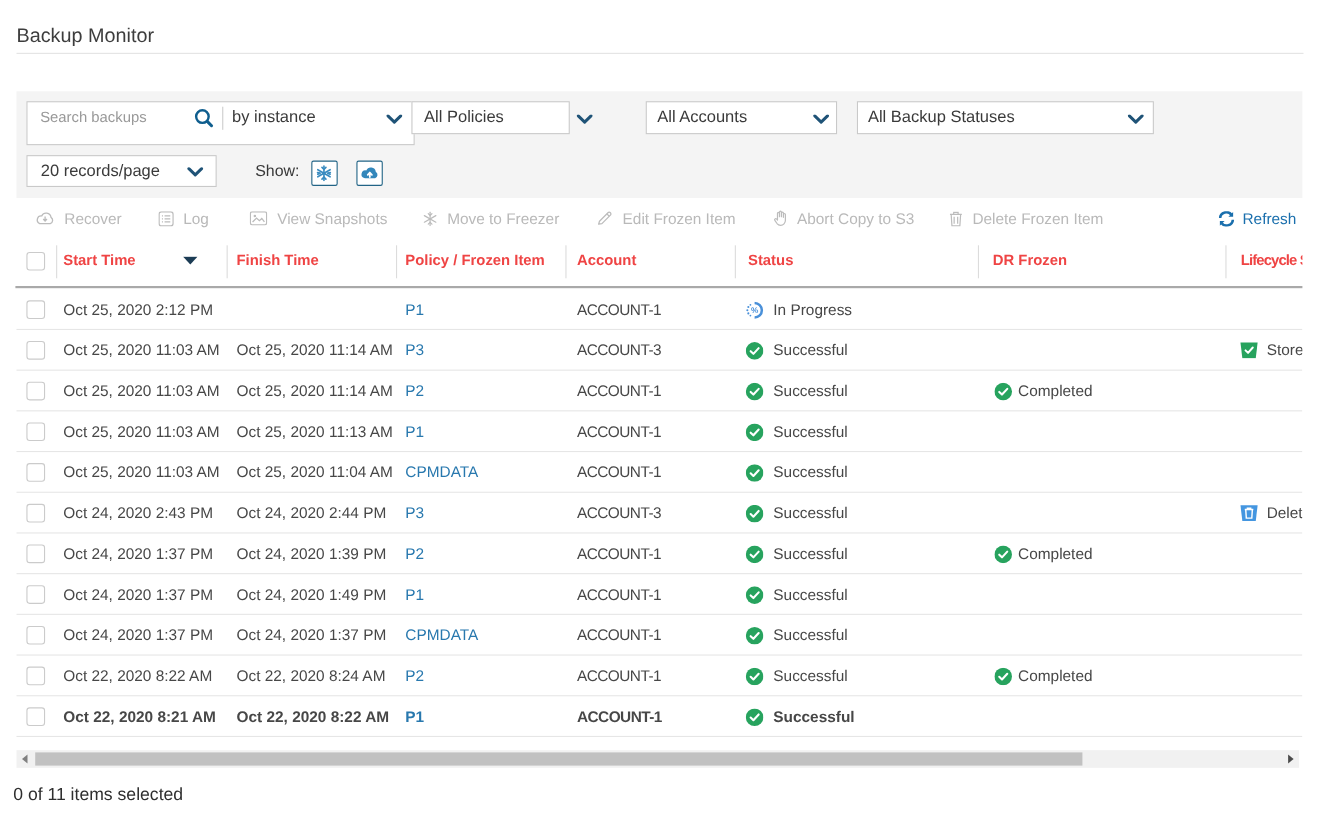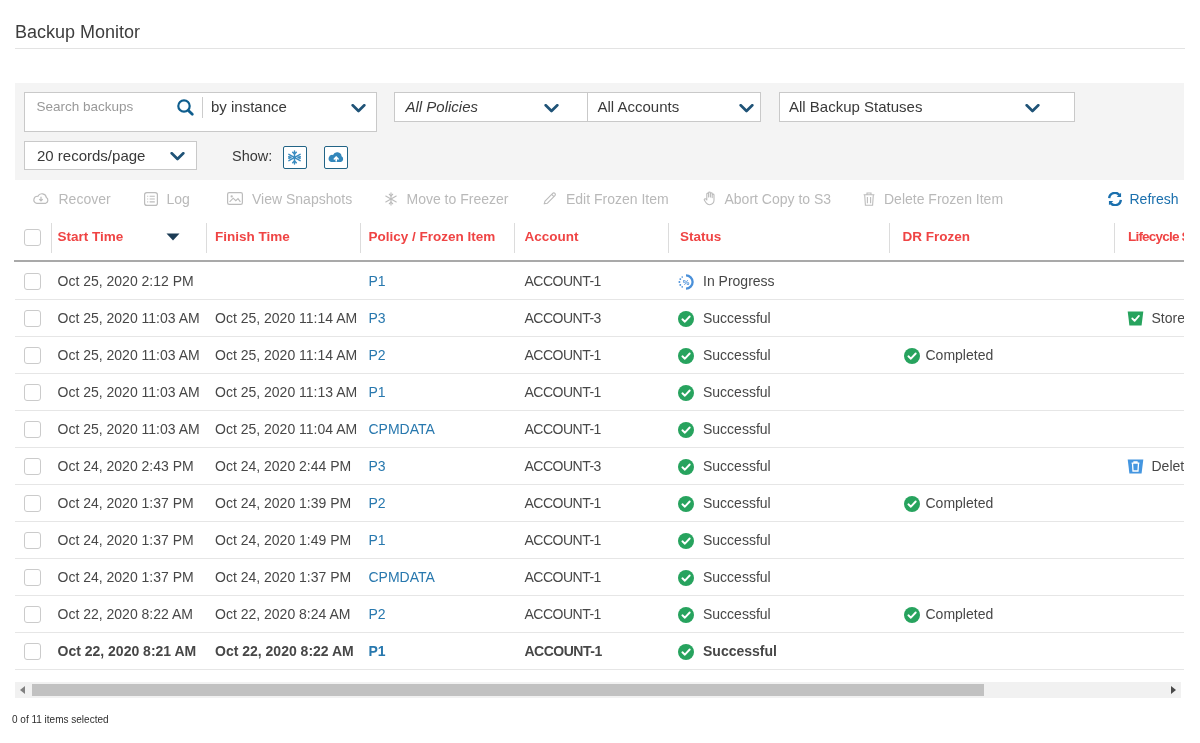--- a/index.html
+++ b/index.html
@@ -35,33 +35,33 @@
   <svg class="abs" style="left:151px;top:5px;" width="19" height="19" viewBox="0 0 19 19">
       <circle cx="8" cy="8" r="5.7" fill="none" stroke="#0f5e8e" stroke-width="2.2"></circle>
       <line x1="12.4" y1="12.4" x2="16.3" y2="16.3" stroke="#0f5e8e" stroke-width="2.8" stroke-linecap="round"></line>
     </svg>
   <div class="abs" style="left:177px;top:4px;width:1px;height:21px;background:#ccc;"></div>
   <span class="abs seltext lh30" style="left:186px;">by instance</span>
   <svg class="chev" style="left:326px;" width="15" height="9" viewBox="0 0 15 9">
       <path d="M1.7 1.3 L7.5 7 L13.3 1.3" fill="none" stroke="#1f5377" stroke-width="2.7" stroke-linecap="round" stroke-linejoin="round"></path>
     </svg>
 </div>
-<div class="box" style="left:394px;top:92px;width:208px;height:30px;font-style:italic;">
+<div class="box" style="left:374px;top:92px;width:144px;height:30px;">
   <span class="abs seltext lh30" style="left:10.5px;">All Policies</span>
   <svg class="chev" style="left:149px;" width="15" height="9" viewBox="0 0 15 9">
       <path d="M1.7 1.3 L7.5 7 L13.3 1.3" fill="none" stroke="#1f5377" stroke-width="2.7" stroke-linecap="round" stroke-linejoin="round"></path>
     </svg>
 </div>
 <div class="box" style="left:587px;top:92px;width:174px;height:30px;">
   <span class="abs seltext lh30" style="left:9.5px;">All Accounts</span>
   <svg class="chev" style="left:151px;" width="15" height="9" viewBox="0 0 15 9">
       <path d="M1.7 1.3 L7.5 7 L13.3 1.3" fill="none" stroke="#1f5377" stroke-width="2.7" stroke-linecap="round" stroke-linejoin="round"></path>
     </svg>
 </div>
-<div class="box" style="left:779px;top:92px;width:296px;height:30px;">
+<div class="box" style="left:779px;top:92px;width:270px;height:30px;">
   <span class="abs seltext lh30" style="left:9px;">All Backup Statuses</span>
   <svg class="chev" style="left:245px;" width="15" height="9" viewBox="0 0 15 9">
       <path d="M1.7 1.3 L7.5 7 L13.3 1.3" fill="none" stroke="#1f5377" stroke-width="2.7" stroke-linecap="round" stroke-linejoin="round"></path>
     </svg>
 </div>
 <div class="box" style="left:24px;top:141px;width:173px;height:29px;">
   <span class="abs seltext" style="left:12px;line-height:27px;">20 records/page</span>
   <svg class="chev" style="left:145px;top:10px;" width="15" height="9" viewBox="0 0 15 9">
       <path d="M1.7 1.3 L7.5 7 L13.3 1.3" fill="none" stroke="#1f5377" stroke-width="2.7" stroke-linecap="round" stroke-linejoin="round"></path>
     </svg>
@@ -325,13 +325,13 @@
         <circle cx="8" cy="8" r="8" fill="#27a35e"></circle>
         <path d="M4.4 8.3 L6.9 10.7 L11.7 5.5" fill="none" stroke="#fff" stroke-width="1.9" stroke-linecap="round" stroke-linejoin="round"></path>
       </svg>
       <span class="cell" style="left:688px;">Successful</span>
     </div>
 </div>
 <div class="abs" style="left:15px;top:682px;width:1166px;height:16px;background:#f1f1f1;"></div>
 <div class="abs" style="left:20px;top:686px;width:0;height:0;border-top:4px solid transparent;border-bottom:4px solid transparent;border-right:5.5px solid #808080;"></div>
 <div class="abs" style="left:1171px;top:686px;width:0;height:0;border-top:4px solid transparent;border-bottom:4px solid transparent;border-left:5.5px solid #4a4a4a;"></div>
 <div class="abs" style="left:32px;top:684px;width:952px;height:12px;background:#c1c1c1;"></div>
-<div class="abs" style="left:12px;top:714px;font-size:10px;color:#2e2e2e;">0 of 11 items selected</div>
+<div class="abs" style="left:12px;top:714px;font-size:16px;color:#2e2e2e;">0 of 11 items selected</div>
 
 </body></html>

